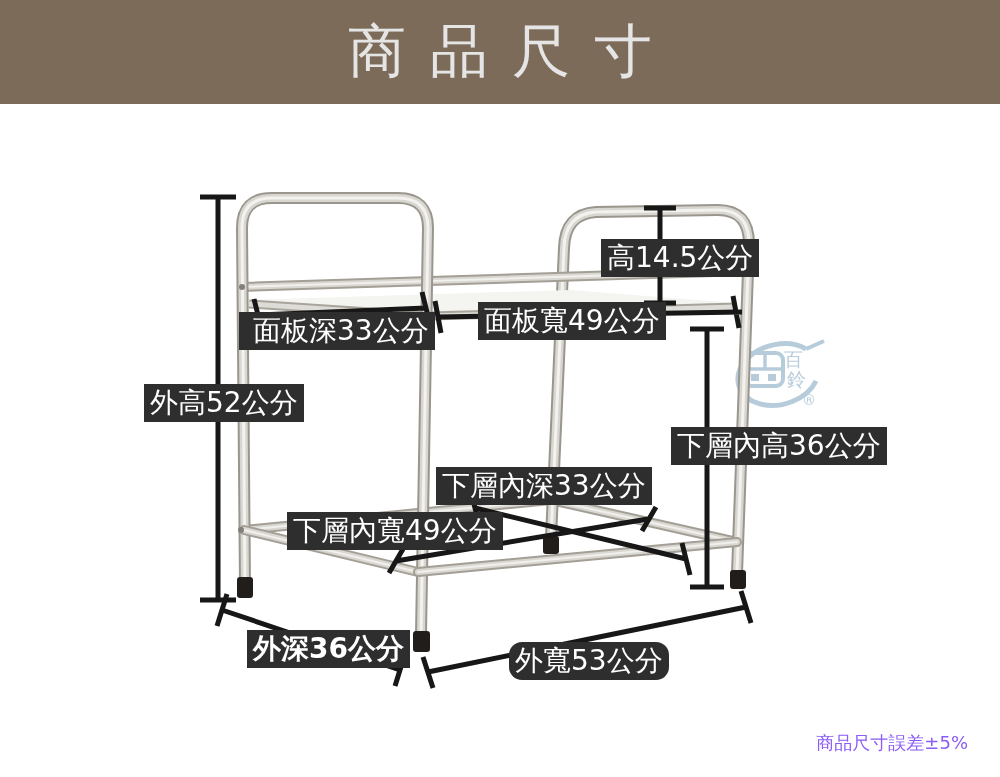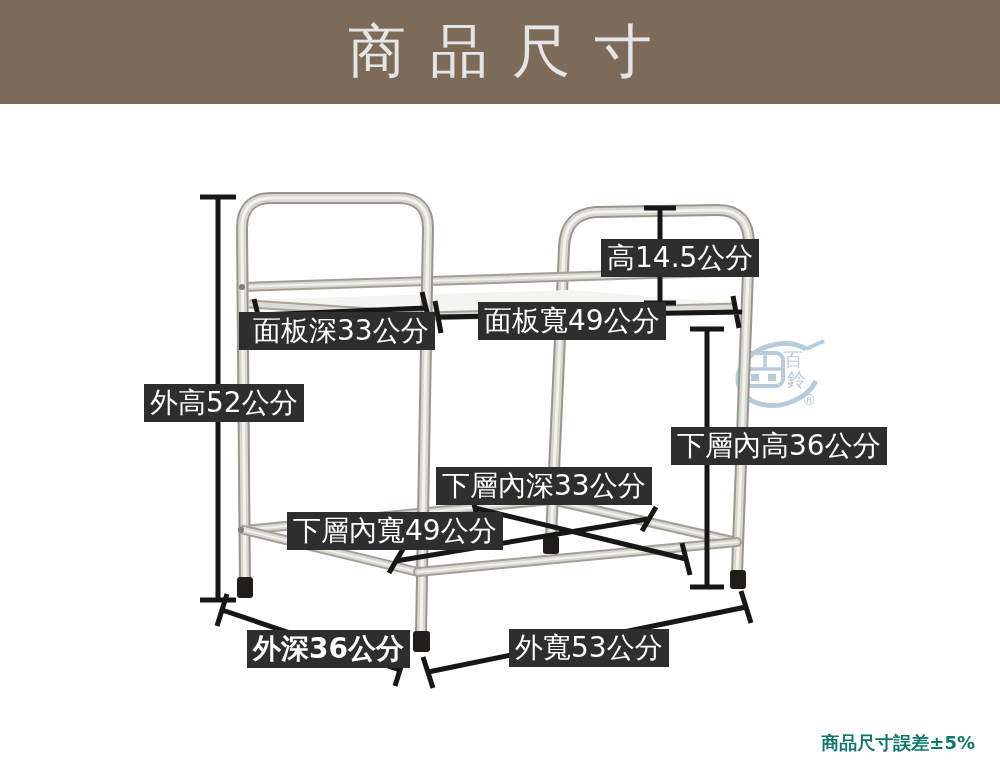--- a/index.html
+++ b/index.html
@@ -15,22 +15,22 @@
   .hdr-title{
     color:#e5e5e5;font-size:58px;font-weight:500;
     letter-spacing:24px;margin-right:-24px;white-space:nowrap;
   }
   svg.draw{position:absolute;left:0;top:0;z-index:1;}
   .dim-label{
     position:absolute;z-index:4;background:#2e2e2e;color:#ffffff;
     font-size:28px;line-height:32px;padding:3px 6px;white-space:nowrap;
   }
   .note{
-    position:absolute;z-index:4;right:25px;top:731px;
-    color:#0f766e;font-size:18px;white-space:nowrap;font-weight:bold;
+    position:absolute;z-index:4;right:32px;top:731px;
+    color:#8b5cf6;font-size:18px;white-space:nowrap;
   }
   
   .tO{stroke:#9a968e;stroke-width:12;fill:none;stroke-linecap:round;}
   .tM{stroke:#d8d6d0;stroke-width:8;fill:none;stroke-linecap:round;}
   .tH{stroke:#f3f2ee;stroke-width:3;fill:none;stroke-linecap:round;}
   .rO{stroke:#a39f96;stroke-width:10;fill:none;stroke-linecap:round;}
   .rM{stroke:#d9d7d1;stroke-width:6;fill:none;stroke-linecap:round;}
   .rH{stroke:#f1f0ec;stroke-width:2;fill:none;stroke-linecap:round;}
   .eO{stroke:#a8a49b;stroke-width:9;fill:none;}
   .eM{stroke:#dedcd6;stroke-width:5;fill:none;}
@@ -161,17 +161,17 @@
   </div>
 
   <div class="dim-label" style="left:601px;top:239px;">高14.5公分</div>
   <div class="dim-label" style="left:478px;top:302px;">面板寬49公分</div>
   <div class="dim-label" style="left:239px;top:312px;padding-left:14px;">面板深33公分</div>
   <div class="dim-label" style="left:144px;top:384px;">外高52公分</div>
   <div class="dim-label" style="left:671px;top:427px;">下層內高36公分</div>
   <div class="dim-label" style="left:436px;top:455px;margin-top:12px;">下層內深33公分</div>
   <div class="dim-label" style="left:267px;top:512px;margin-left:20px;">下層內寬49公分</div>
   <div class="dim-label" style="left:247px;top:630px;font-weight:bold;">外深36公分</div>
-  <div class="dim-label" style="left:509px;top:629px;">外寬53公分</div>
+  <div class="dim-label" style="left:509px;top:642px;border-radius:13px;">外寬53公分</div>
 
   <div class="note">商品尺寸誤差±5%</div>
 
 </div>
 
 </body></html>

